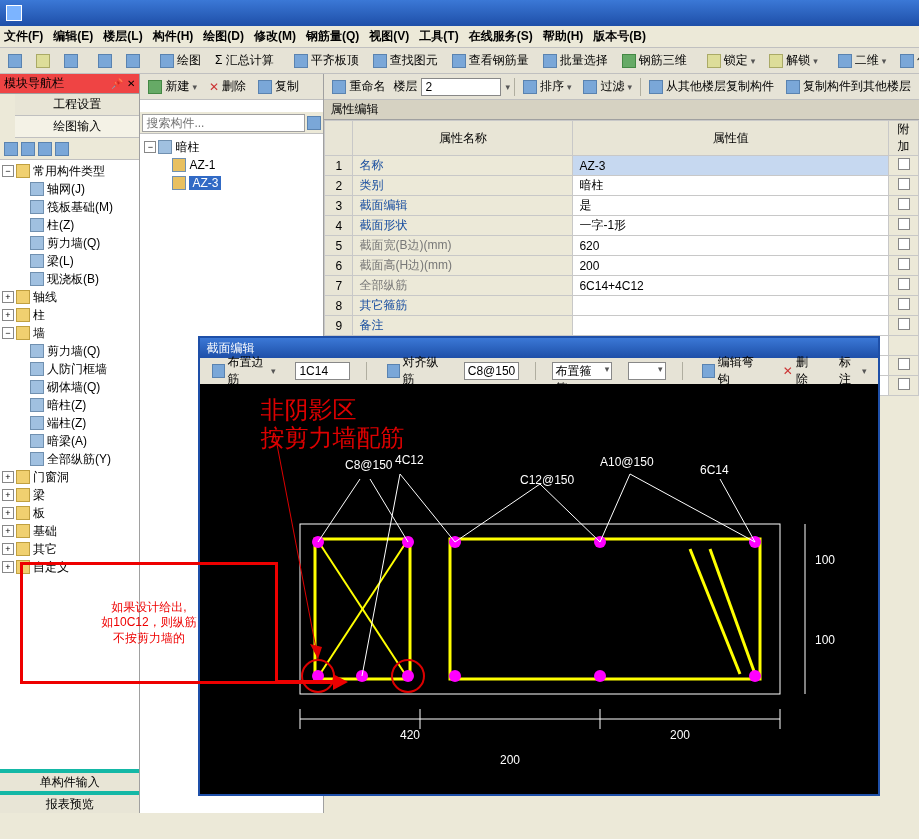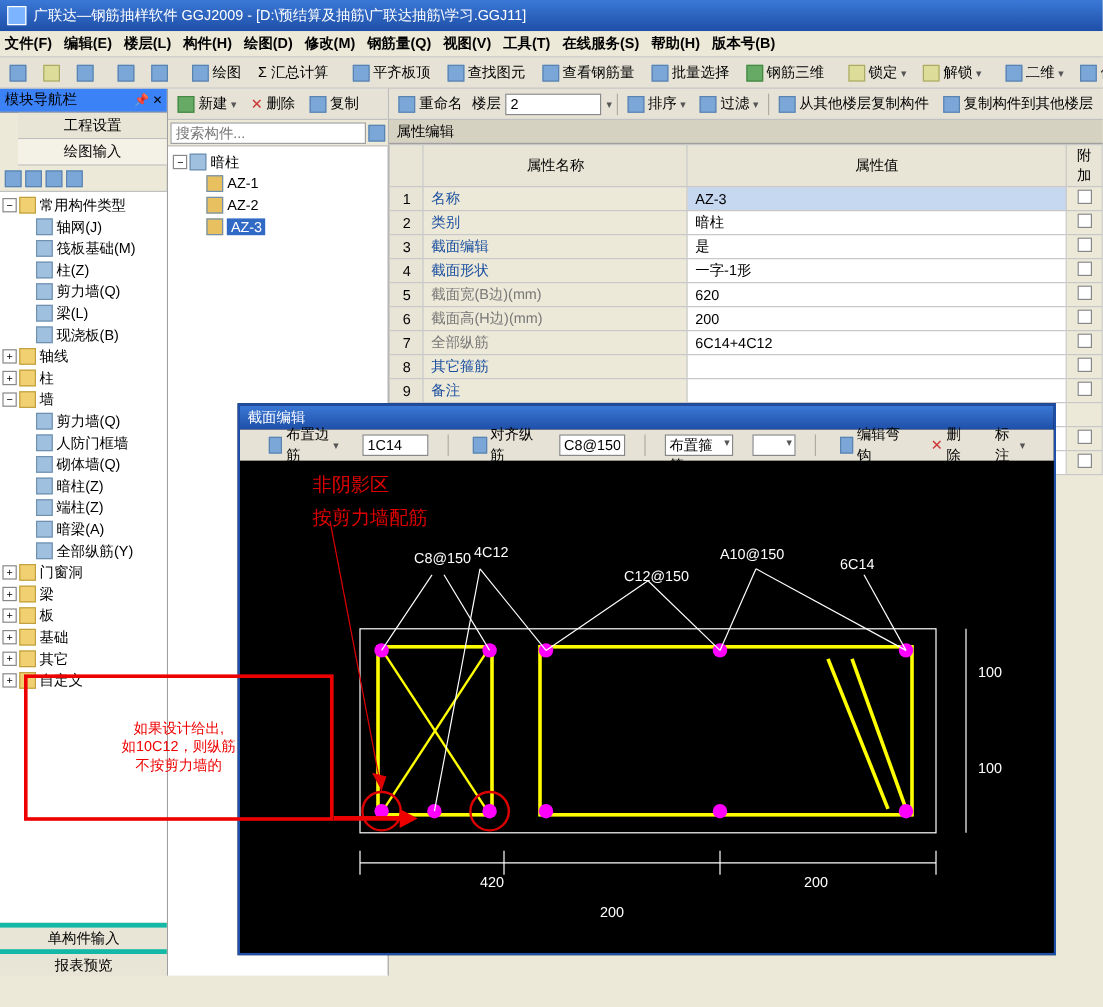--- a/index.html
+++ b/index.html
@@ -16,71 +16,70 @@
 .tbtn { display: flex; align-items: center; gap: 3px; padding: 2px 4px; cursor: pointer; }
 .tico { width: 14px; height: 14px; background: #7aa7d8; border: 1px solid #5a83b0; }
 .tico.green { background: #6a6; border-color: #484; }
 .tico.yellow { background: #dd9; border-color: #aa6; }
 .sep { width: 1px; height: 18px; background: #b0aea0; }
 .arrow-down { font-size: 9px; color: #555; }
 
 .container { display: flex; height: calc(100% - 100px); }
 
 .sidebar { width: 165px; border-right: 1px solid #a0a0a0; display: flex; flex-direction: column; background: #ece9d8; }
-.sidebar-title { height: 20px; background: #3b82f6; border-bottom: 1px solid #a0a0a0; display: flex; align-items: center; padding: 0 4px; font-size: 11px; }
+.sidebar-title { height: 20px; background: #ef4444; border-bottom: 1px solid #a0a0a0; display: flex; align-items: center; padding: 0 4px; font-size: 11px; }
 .sidebar-tab { height: 22px; display: flex; align-items: center; justify-content: center; background: #e8e5d6; border-bottom: 1px solid #c0c0c0; cursor: pointer; margin-left: 15px; }
 .sidebar-toolbar { height: 22px; display: flex; align-items: center; gap: 3px; padding: 0 4px; border-bottom: 1px solid #c0c0c0; }
 .tree { flex: 1; background: #fff; overflow: auto; padding: 2px; }
 .tree-node { display: flex; align-items: center; height: 18px; cursor: pointer; white-space: nowrap; }
 .expander { width: 12px; height: 12px; border: 1px solid #888; display: flex; align-items: center; justify-content: center; font-size: 9px; margin-right: 2px; background: #fff; line-height: 1; }
 .nico { width: 14px; height: 14px; margin-right: 3px; background: #f0d070; border: 1px solid #c0a040; }
 .nico.folder { background: #f0d070; }
 .nico.item { background: #a0c0e0; border-color: #7090b0; }
 .sidebar-bottom-tab { height: 22px; display: flex; align-items: center; justify-content: center; background: #e8e5d6; border-top: 4px solid #14b8a6; cursor: pointer; }
 
 .mid { width: 195px; border-right: 1px solid #a0a0a0; display: flex; flex-direction: column; background: #fff; }
-.search { height: 22px; display: flex; align-items: center; padding: 2px; border-bottom: 1px solid #c0c0c0; background: #ece9d8; }
+.search { height: 22px; display: flex; align-items: center; padding: 2px; border-bottom: 1px solid #c0c0c0; background: #ece9d8; margin-top: 12px; }
 .search input { flex: 1; height: 18px; border: 1px solid #a0a0a0; padding: 0 3px; }
 .comp-tree { flex: 1; padding: 4px; }
 .tree-selected { background: #316ac5; color: #fff; padding: 0 3px; }
 
 .main { flex: 1; display: flex; flex-direction: column; position: relative; }
 
 .prop-header { height: 20px; background: #d6d2c2; display: flex; align-items: center; padding: 0 6px; border-bottom: 1px solid #a0a0a0; }
 .prop-table { border-collapse: collapse; width: 100%; }
 .prop-table th, .prop-table td { border: 1px solid #c8c8c8; height: 20px; padding: 0 6px; text-align: left; font-weight: normal; }
 .prop-table th { background: #e8e5d6; text-align: center; }
 .row-num { width: 28px; text-align: center !important; background: #e8e5d6; }
 .prop-name { width: 220px; color: #1a4fa0; }
 .prop-name.gray { color: #777; }
 .prop-val { background: #fff; }
 .prop-val.sel { background: #c6d8f0; }
 .check-col { width: 30px; text-align: center !important; font-family: Liberation Mono, monospace; }
 .chk { width: 12px; height: 12px; border: 1px solid #888; display: inline-block; background: #fff; }
 
 .section-editor { position: absolute; left: -126px; top: 262px; width: 682px; height: 460px; background: #000; border: 2px solid #1e4fa8; }
 .se-title { height: 20px; background: linear-gradient(#3b78d6,#1e4fa8); color: #fff; display: flex; align-items: center; padding: 0 6px; }
-.se-toolbar { height: 26px; background: #e6e3d6; display: flex; align-items: center; padding: 0 20px; gap: 16px; }
+.se-toolbar { height: 26px; background: #e6e3d6; display: flex; align-items: center; padding: 0 8px; gap: 16px; }
 .se-toolbar input { height: 18px; border: 1px solid #888; padding: 0 3px; width: 55px; }
 .se-toolbar .combo { height: 18px; border: 1px solid #888; background: #fff; padding: 0 14px 0 3px; position: relative; }
 .se-toolbar .combo::after { content: "▾"; position: absolute; right: 2px; top: 1px; font-size: 9px; color: #555; }
 .se-canvas { position: relative; width: 100%; height: calc(100% - 46px); background: #000; }
 .se-canvas text, .lbl { fill: #fff; font-size: 12px; }
-.anno-red { color: #d00; font-size: 16px; font-family: "SimSun"; position: absolute; }
+.anno-red { color: #d00; font-size: 24px; font-family: "SimSun"; position: absolute; }
 
 .overlay-box { position: absolute; left: 20px; top: 562px; width: 258px; height: 122px; border: 3px solid #e00; background: rgba(255,255,255,0.0); z-index: 50; display: flex; align-items: center; justify-content: center; }
 .overlay-box .txt { color: #e00; font-size: 22px; font-family: "SimHei","SimSun"; text-align: center; line-height: 1.3; }
 .overlay-arrow { position: absolute; left: 278px; top: 672px; z-index: 51; }
 </style>
 </head>
 <body>
 
 <div class="titlebar">
   <div class="icon"></div>
-  <span class="ttl">广联达—钢筋抽样软件 GGJ2009 - [D:\预结算及抽筋\广联达抽筋\学习.GGJ11]</span>
 </div>
 
 <div class="menubar">
   <span>文件(F)</span>
   <span>编辑(E)</span>
   <span>楼层(L)</span>
   <span>构件(H)</span>
   <span>绘图(D)</span>
   <span>修改(M)</span>
   <span>钢筋量(Q)</span>
@@ -306,24 +305,20 @@
     </div>
     <div class="comp-tree">
       <div class="tree-node">
           <span class="expander">−</span>
           <span class="nico item"></span>
           <span>暗柱</span>
         </div>
       <div class="tree-node" style="padding-left:28px">
           <span class="nico item" style="background:#e8c060"></span>
           <span>AZ-1</span>
-        </div>
-      <div class="tree-node" style="padding-left:28px">
-          <span class="nico item" style="background:#e8c060"></span>
-          <span>AZ-2</span>
         </div>
       <div class="tree-node" style="padding-left:28px">
           <span class="nico item" style="background:#e8c060"></span>
           <span class="tree-selected">AZ-3</span>
         </div>
     </div>
   </div>
 
   <div class="main">
     <div class="toolbar-sub" style="font-size:11px; gap:4px;">

